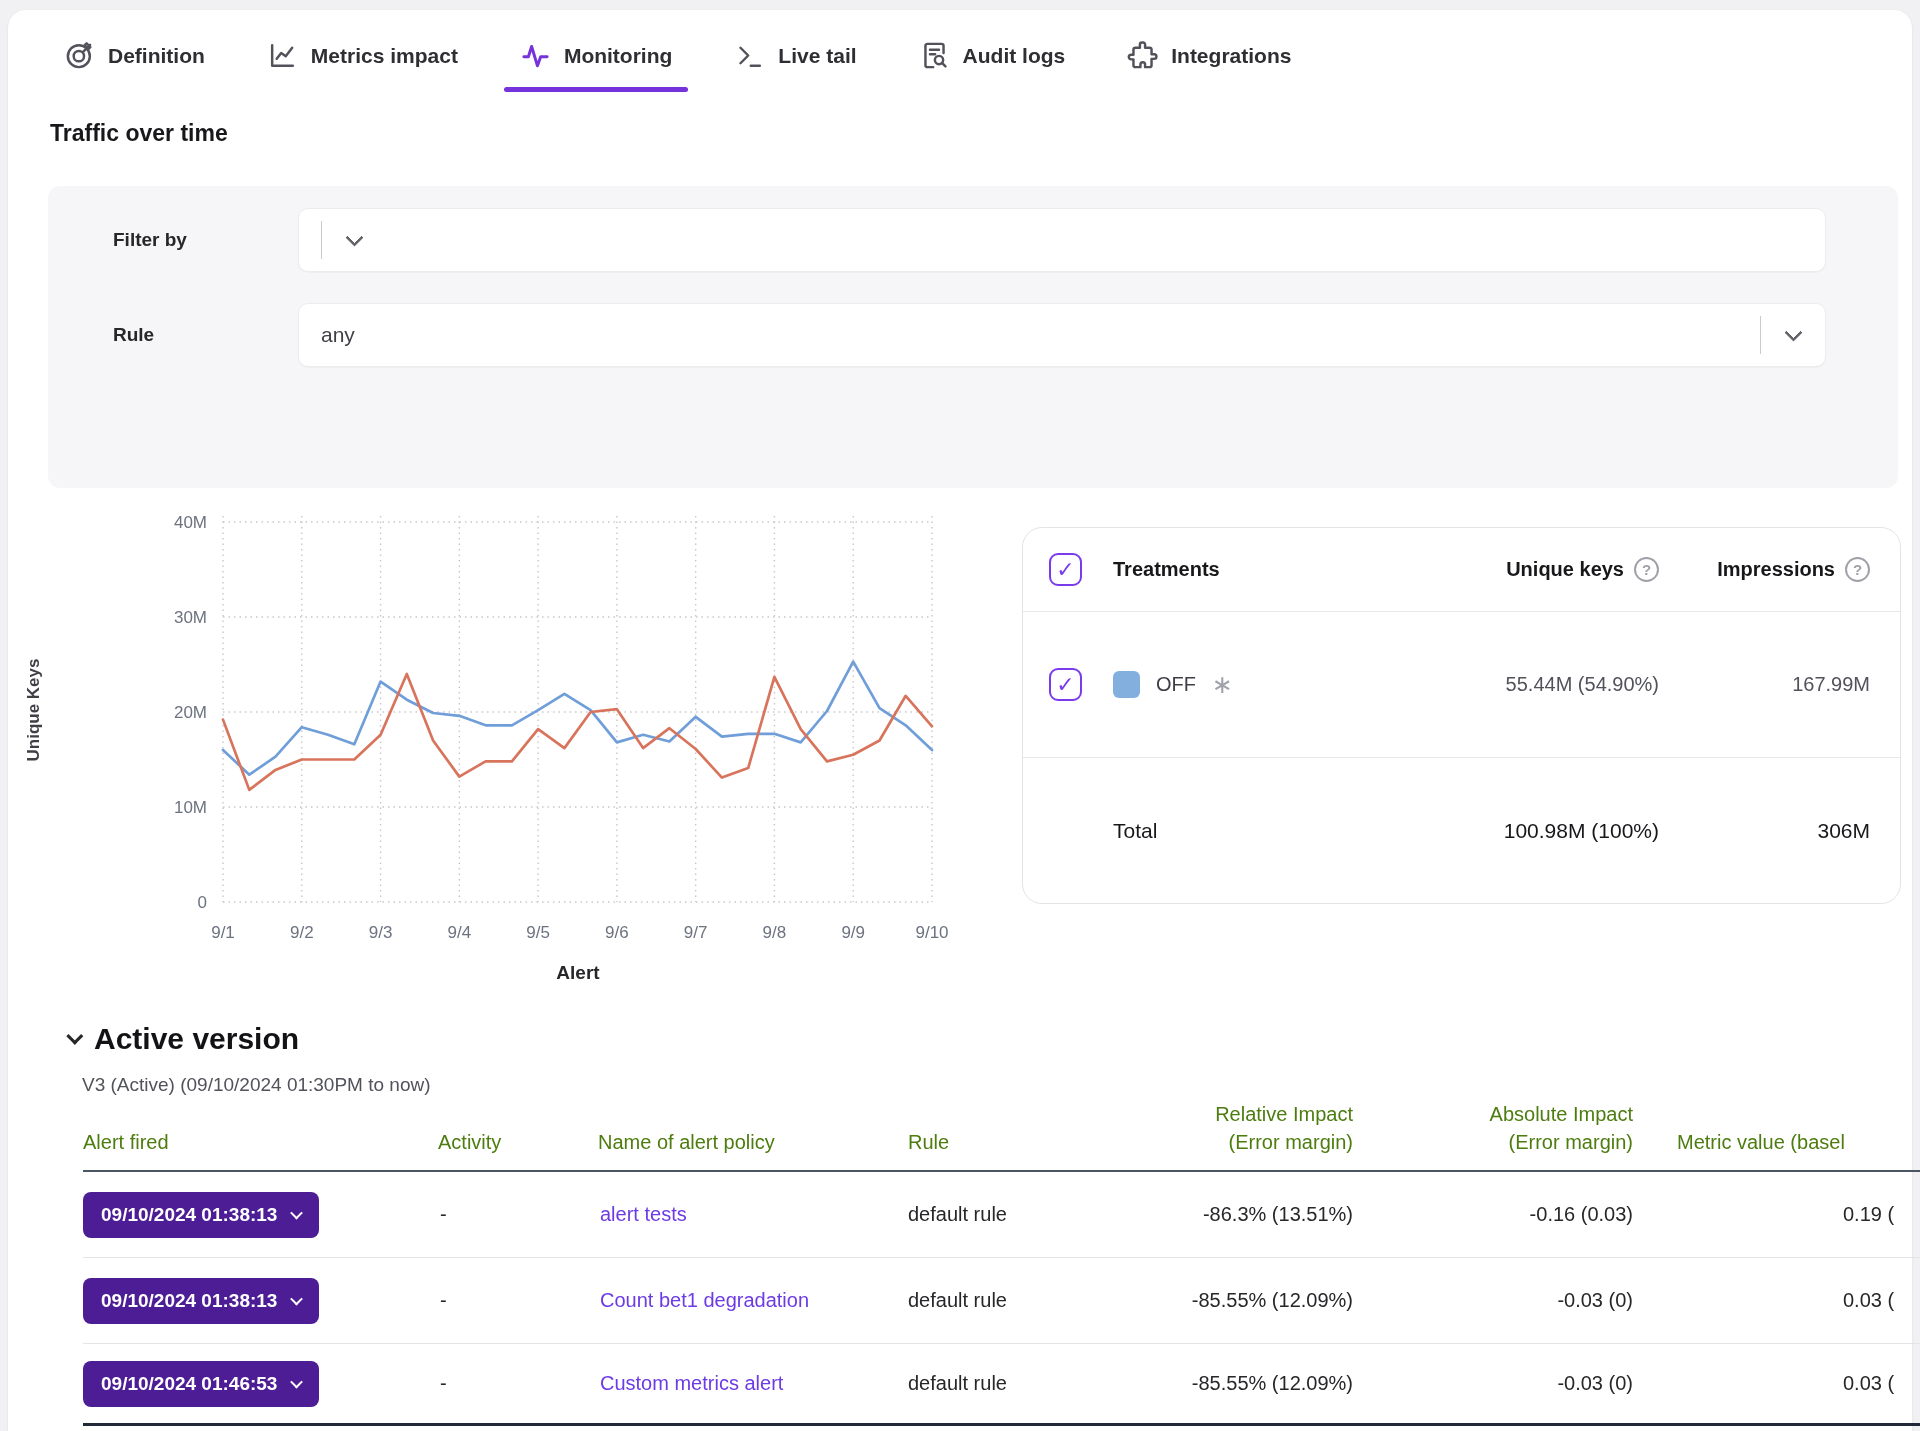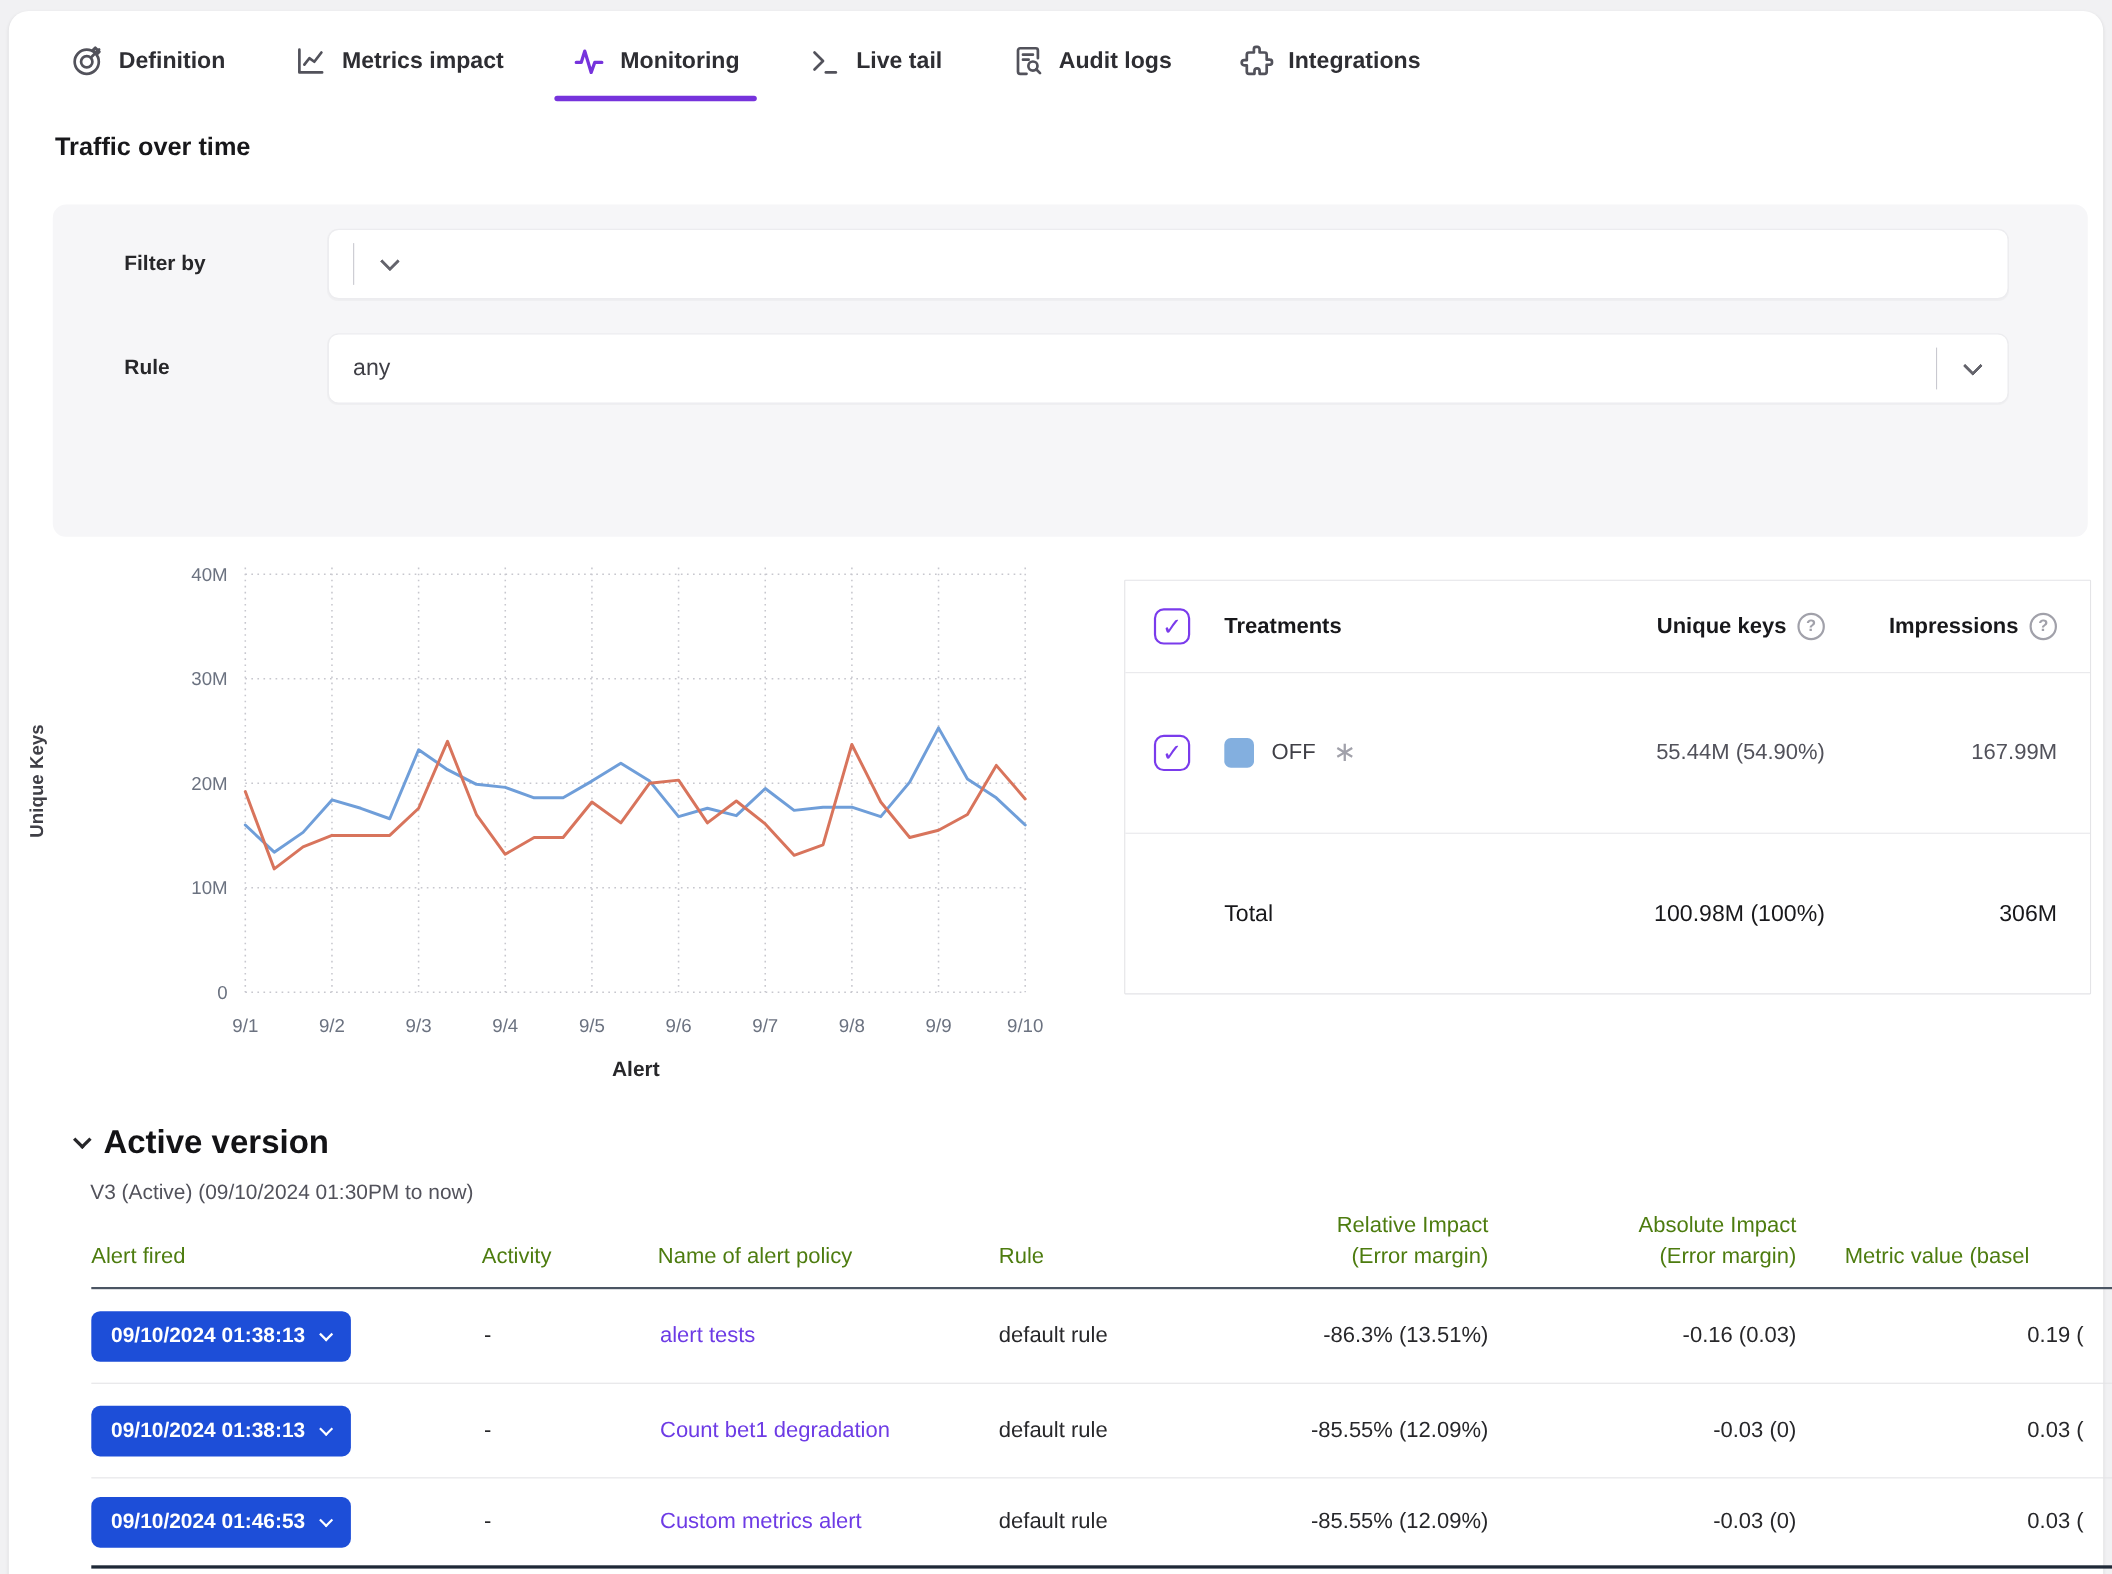--- a/index.html
+++ b/index.html
@@ -37,21 +37,21 @@
   #traffic-chart { position:absolute; left:52px; top:500px; }
   .grid { stroke:#c7c7ce; stroke-width:1.4; stroke-dasharray:1.5 4; fill:none; }
   .ytick, .xtick { font-family:"Liberation Sans","DejaVu Sans",sans-serif; font-size:17px; fill:#6b7280; }
   .axis-ylabel { position:absolute; left:26px; top:700px; transform:translate(-50%,-50%) rotate(-90deg);
     transform-origin:center; font-size:17px; font-weight:bold; color:#3f3f46; white-space:nowrap; }
   .axis-xlabel { position:absolute; left:570px; top:952px; transform:translateX(-50%);
     font-size:19px; font-weight:bold; color:#27272a; }
 
   
   .treatments { position:absolute; left:1014px; top:517px; width:879px; height:377px;
-    border:1px solid #e4e4e7; border-radius:1px; background:#fff; display:flex; flex-direction:column; }
+    border:1px solid #e4e4e7; border-radius:20px; background:#fff; display:flex; flex-direction:column; }
   .t-row { display:grid; grid-template-columns:64px 254px 292px 1fr; align-items:center;
     padding:0 30px 0 26px; border-bottom:1px solid #e8e8ec; flex:1; }
   .t-row:last-child { border-bottom:none; }
   .t-row.header { flex:0 0 84px; }
   .checkbox { width:33px; height:33px; border:2.5px solid #7a3bec; border-radius:9px; background:#fff;
     display:flex; align-items:center; justify-content:center; cursor:pointer; }
   .checkbox::after { content:"✓"; color:#7a3bec; font-size:22px; font-weight:bold; }
   .t-name { display:flex; align-items:center; gap:16px; font-size:20px; color:#3f3f46; }
   .t-name.hdr { font-size:20px; font-weight:bold; color:#18181b; }
   .swatch { width:27px; height:27px; border-radius:6px; flex:none; }
@@ -80,21 +80,21 @@
   .a-h.right { text-align:right; }
   .a-h.pad { padding-left:10px; }
   .a-h.metric { padding-left:44px; white-space:nowrap; }
   .a-row { align-items:center; border-bottom:1px solid #e4e4e7; height:86px; }
   .a-row:last-child { border-bottom:3px solid #1f2937; height:82px; }
   .a-cell { font-size:20px; color:#27272a; white-space:nowrap; }
   .a-cell.right { text-align:right; }
   .a-cell.pad { padding-left:12px; }
   .a-cell.metric { padding-left:210px; }
   .a-link { color:#6d3be5; cursor:pointer; }
-  .badge { display:inline-flex; align-items:center; gap:15px; background:#1d4ed8; color:#fff;
+  .badge { display:inline-flex; align-items:center; gap:15px; background:#4c1d95; color:#fff;
     border-radius:8px; padding:12px 18px; font-size:19px; font-weight:bold; cursor:pointer; white-space:nowrap; }
   .badge .chev-w { width:9px; height:9px; border-right:2.6px solid #fff; border-bottom:2.6px solid #fff;
     transform:rotate(45deg) translate(-1px,-1px); }
 </style>
 </head>
 <body>
 
 <div class="card">
 
   <div class="tabbar">

